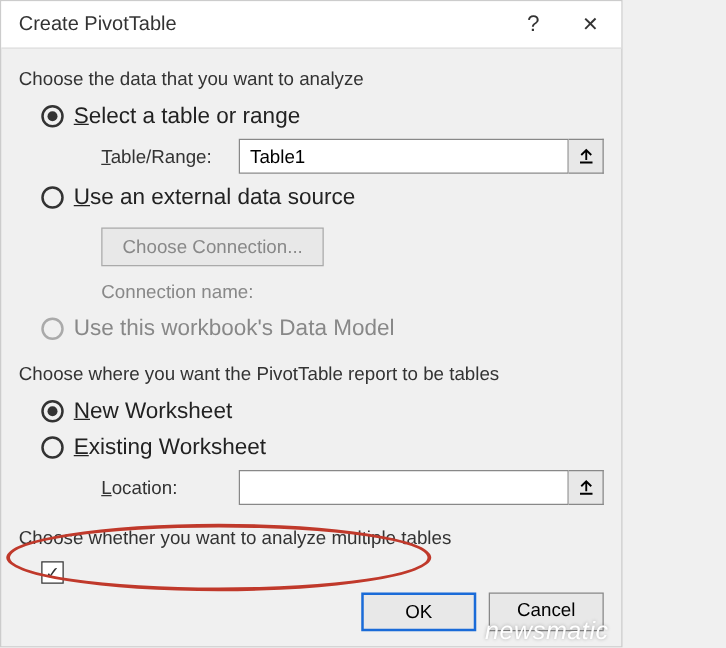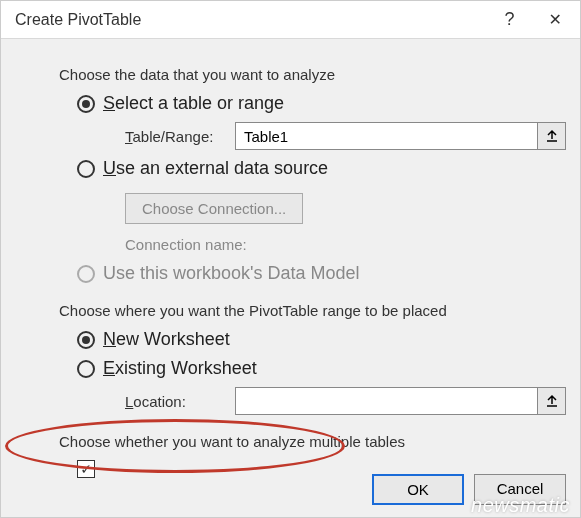--- a/index.html
+++ b/index.html
@@ -7,21 +7,21 @@
       font-family: 'Segoe UI', Tahoma, sans-serif;
       font-size: 14px;
       background: #f0f0f0;
       width: 581px;
       height: 518px;
       overflow: hidden;
       position: relative;
     }
     .dialog {
       background: #f0f0f0;
-      width: 581px;
+      width: 498px;
       height: 518px;
       border: 1px solid #ccc;
       position: relative;
     }
     .titlebar {
       display: flex;
       align-items: center;
       justify-content: space-between;
       padding: 8px 12px 8px 14px;
       border-bottom: 1px solid #d9d9d9;
@@ -32,22 +32,21 @@
       color: #333;
     }
     .titlebar-controls {
       display: flex;
       align-items: center;
       gap: 28px;
     }
     .help-icon { font-size: 18px; color: #333; }
     .close-icon { font-size: 16px; color: #333; padding: 0 6px; }
     .content {
-      padding: 27px 14px 10px 14px;
-      margin-left: 44px;
+      padding: 16px 14px 10px 14px;
     }
     .group-label {
       color: #333;
       margin-bottom: 10px;
       font-size: 15px;
     }
     .fieldset {
       margin-bottom: 18px;
     }
     .radio-row, .check-row {
@@ -229,21 +228,21 @@
       <div class="choose-btn">Choose Connection...</div>
       <div class="conn-name">Connection name:</div>
 
       <div class="radio-row">
         <span class="radio disabled"></span>
         <span class="radio-label disabled">Use this workbook's Data Model</span>
       </div>
     </div>
 
     <div class="fieldset">
-      <div class="group-label">Choose where you want the PivotTable range to be placed</div>
+      <div class="group-label">Choose where you want the PivotTable report to be tables</div>
 
       <div class="radio-row">
         <span class="radio selected"></span>
         <span class="radio-label"><span class="u">N</span><span>ew Worksheet</span></span>
       </div>
 
       <div class="radio-row">
         <span class="radio"></span>
         <span class="radio-label"><span class="u">E</span><span>xisting Worksheet</span></span>
       </div>

